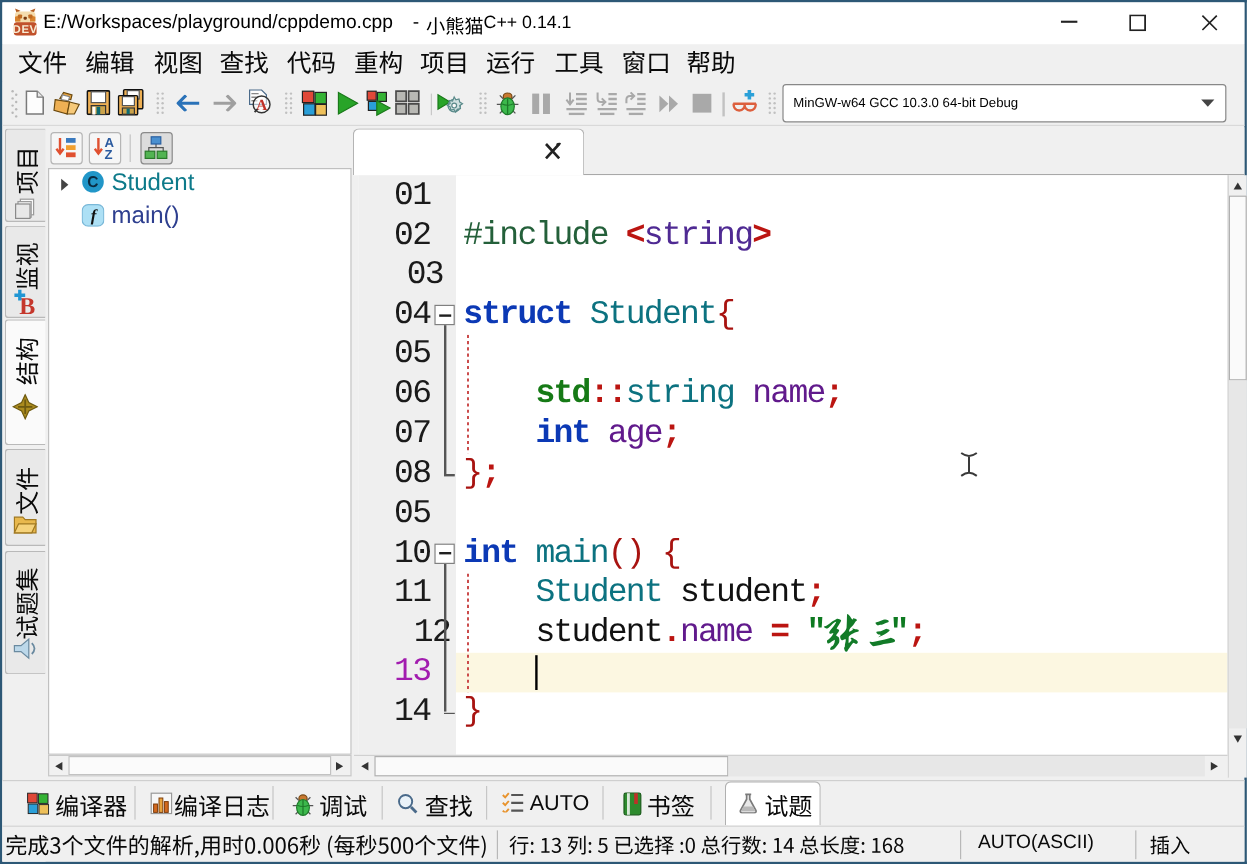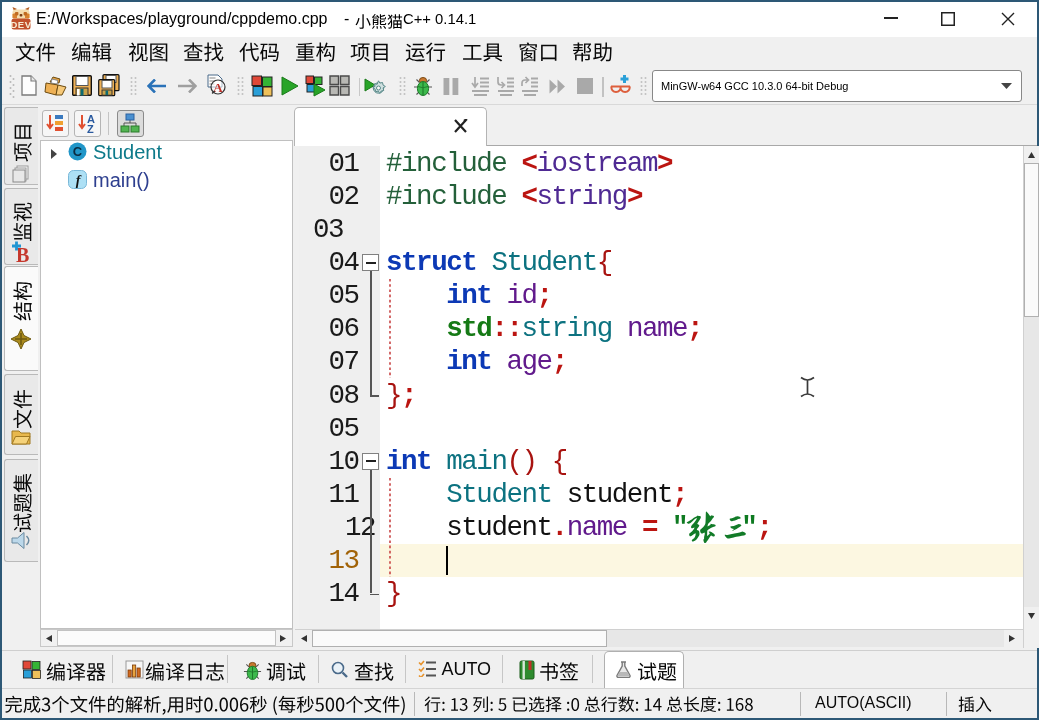--- a/index.html
+++ b/index.html
@@ -399,31 +399,31 @@
 <div class="abs" style="left:294px;top:107px;width:193px;height:39px;background:#fff;border:1px solid #b4b4b4;border-bottom:none;border-radius:5px 5px 0 0"></div>
 <svg class="abs" style="left:453px;top:119px" width="15" height="14" viewBox="0 0 15 14">
       <path d="M2 1 L13 13 M13 1 L2 13" stroke="#222" stroke-width="2.2"></path>
       <path d="M11 2 L14 0" stroke="#222" stroke-width="2.2"></path>
     </svg>
 <div class="abs" style="left:299px;top:146px;width:724px;height:483px;background:#ffffff"></div>
 <div class="abs" style="left:299px;top:146px;width:81px;height:483px;background:#efefef"></div>
 <div class="abs" style="left:380px;top:543.9px;width:643px;height:33.1px;background:#fcf7e1"></div>
 <div class="abs mono" style="left:297.5px;top:146.9px;width:61px;height:33.1px;text-align:right;color:#1a1a1a;display:flex;align-items:center;justify-content:flex-end">01</div>
 <div class="abs mono" style="left:297.5px;top:180.0px;width:61px;height:33.1px;text-align:right;color:#1a1a1a;display:flex;align-items:center;justify-content:flex-end">02</div>
-<div class="abs mono" style="left:282px;top:213.1px;width:61px;height:33.1px;text-align:right;color:#1a1a1a;display:flex;align-items:center;justify-content:flex-end">03</div>
+<div class="abs mono" style="left:308px;top:213.1px;width:61px;height:33.1px;text-align:right;color:#1a1a1a;display:flex;align-items:center;justify-content:flex-end">03</div>
 <div class="abs mono" style="left:297.5px;top:246.1px;width:61px;height:33.1px;text-align:right;color:#1a1a1a;display:flex;align-items:center;justify-content:flex-end">04</div>
 <div class="abs mono" style="left:297.5px;top:279.2px;width:61px;height:33.1px;text-align:right;color:#1a1a1a;display:flex;align-items:center;justify-content:flex-end">05</div>
 <div class="abs mono" style="left:297.5px;top:312.3px;width:61px;height:33.1px;text-align:right;color:#1a1a1a;display:flex;align-items:center;justify-content:flex-end">06</div>
 <div class="abs mono" style="left:297.5px;top:345.4px;width:61px;height:33.1px;text-align:right;color:#1a1a1a;display:flex;align-items:center;justify-content:flex-end">07</div>
 <div class="abs mono" style="left:297.5px;top:378.5px;width:61px;height:33.1px;text-align:right;color:#1a1a1a;display:flex;align-items:center;justify-content:flex-end">08</div>
 <div class="abs mono" style="left:297.5px;top:411.5px;width:61px;height:33.1px;text-align:right;color:#1a1a1a;display:flex;align-items:center;justify-content:flex-end">05</div>
 <div class="abs mono" style="left:297.5px;top:444.6px;width:61px;height:33.1px;text-align:right;color:#1a1a1a;display:flex;align-items:center;justify-content:flex-end">10</div>
 <div class="abs mono" style="left:297.5px;top:477.7px;width:61px;height:33.1px;text-align:right;color:#1a1a1a;display:flex;align-items:center;justify-content:flex-end">11</div>
 <div class="abs mono" style="left:314px;top:510.8px;width:61px;height:33.1px;text-align:right;color:#1a1a1a;display:flex;align-items:center;justify-content:flex-end">12</div>
-<div class="abs mono" style="left:297.5px;top:543.9px;width:61px;height:33.1px;text-align:right;color:#a16207;display:flex;align-items:center;justify-content:flex-end">13</div>
+<div class="abs mono" style="left:297.5px;top:543.9px;width:61px;height:33.1px;text-align:right;color:#a21caf;display:flex;align-items:center;justify-content:flex-end">13</div>
 <div class="abs mono" style="left:297.5px;top:576.9px;width:61px;height:33.1px;text-align:right;color:#1a1a1a;display:flex;align-items:center;justify-content:flex-end">14</div>
 <div class="abs" style="left:362px;top:254.2px;width:17px;height:17px;background:#fff;border:1px solid #808080"></div>
 <div class="abs" style="left:365.5px;top:261.7px;width:10px;height:2px;background:#202020"></div>
 <div class="abs" style="left:362px;top:452.7px;width:17px;height:17px;background:#fff;border:1px solid #808080"></div>
 <div class="abs" style="left:365.5px;top:460.2px;width:10px;height:2px;background:#202020"></div>
 <div class="abs" style="left:370px;top:271.2px;width:1.6px;height:123.8px;background:#555"></div>
 <div class="abs" style="left:370px;top:395.0px;width:9px;height:1.6px;background:#555"></div>
 <div class="abs" style="left:370px;top:469.7px;width:1.6px;height:123.8px;background:#555"></div>
 <div class="abs" style="left:370px;top:593.5px;width:9px;height:1.6px;background:#555"></div>
 <svg class="abs" style="left:389px;top:279.2px" width="2" height="99" viewBox="0 0 2 99">
@@ -431,24 +431,22 @@
     </svg>
 <svg class="abs" style="left:389px;top:477.7px" width="2" height="99" viewBox="0 0 2 99">
       <line x1="1" y1="0" x2="1" y2="99" stroke="#c94444" stroke-width="1.6" stroke-dasharray="2.6,2.6"></line>
     </svg>
 <style>
 .pre{color:#24603a}.kw{color:#0c39b5;font-weight:bold}.cls{color:#0c7280}
 .var{color:#611a8c}.hdr{color:#4f2a93}.std{color:#167a16;font-weight:bold}
 .sym{color:#bb1511;font-weight:bold}.sym2{color:#a81310}.idf{color:#111}
 .str{color:#0e7a21;font-weight:bold}
 </style>
-<div class="abs mono" style="left:386px;top:146.9px;height:33.1px;line-height:33.08px"><span class="pre">#include</span> <span class="sym">&lt;</span><span class="hdr">iostream</span><span class="sym">&gt;</span></div>
 <div class="abs mono" style="left:386px;top:180.0px;height:33.1px;line-height:33.08px"><span class="pre">#include</span> <span class="sym">&lt;</span><span class="hdr">string</span><span class="sym">&gt;</span></div>
 <div class="abs mono" style="left:386px;top:246.1px;height:33.1px;line-height:33.08px"><span class="kw">struct</span> <span class="cls">Student</span><span class="sym2">{</span></div>
-<div class="abs mono" style="left:386px;top:279.2px;height:33.1px;line-height:33.08px">    <span class="kw">int</span> <span class="var">id</span><span class="sym">;</span></div>
 <div class="abs mono" style="left:386px;top:312.3px;height:33.1px;line-height:33.08px">    <span class="std">std</span><span class="sym">::</span><span class="cls">string</span> <span class="var">name</span><span class="sym">;</span></div>
 <div class="abs mono" style="left:386px;top:345.4px;height:33.1px;line-height:33.08px">    <span class="kw">int</span> <span class="var">age</span><span class="sym">;</span></div>
 <div class="abs mono" style="left:386px;top:378.5px;height:33.1px;line-height:33.08px"><span class="sym2">}</span><span class="sym">;</span></div>
 <div class="abs mono" style="left:386px;top:444.6px;height:33.1px;line-height:33.08px"><span class="kw">int</span> <span class="cls">main</span><span class="sym2">()</span> <span class="sym2">{</span></div>
 <div class="abs mono" style="left:386px;top:477.7px;height:33.1px;line-height:33.08px">    <span class="cls">Student</span> <span class="idf">student</span><span class="sym">;</span></div>
 <div class="abs mono" style="left:386px;top:510.8px;height:33.1px;line-height:33.08px">    <span class="idf">student</span><span class="sym">.</span><span class="var">name</span> <span class="sym">=</span> <span class="str">"</span><span style="display:inline-block;width:54.2px"></span><span class="str">"</span><span class="sym">;</span></div>
 <div class="abs" style="left:684px;top:509px">
       <svg width="68.4" height="38.0" viewBox="0 -880 1800 1000" style="">
         <path transform="scale(1,-1)" fill="#127b28" d="M433 633Q414 596 381.0 547.5Q348 499 348.0 492.5Q348 486 375.5 474.5Q403 463 403 448Q403 425 346 363Q320 334 359 324Q383 318 393.0 302.5Q403 287 406 250Q410 209 402.0 186.5Q394 164 359 120Q318 66 297.0 49.5Q276 33 241 24Q204 16 204 44Q204 56 220.5 78.0Q237 100 246 100Q265 100 286.0 144.0Q307 188 307 225V245L277 227Q249 210 212.0 185.5Q175 161 167 161Q153 161 144.5 175.0Q136 189 136 209Q136 226 140.5 233.5Q145 241 167 253Q191 268 220.5 301.0Q250 334 267 368Q279 392 272 393Q267 393 237 383Q217 376 209.5 375.5Q202 375 194 380Q164 406 227 476Q263 515 303.5 574.0Q344 633 338 638Q332 646 296.0 622.0Q260 598 230 563Q202 531 172.0 510.5Q142 490 123 490Q114 490 90.5 507.0Q67 524 67 531Q67 537 88 540Q103 542 156.5 576.5Q210 611 235 633Q249 646 299.0 672.0Q349 698 353.0 704.0Q357 710 371.5 705.5Q386 701 409 695Q440 687 444.5 675.5Q449 664 433 633ZM657 733Q680 688 703 688Q712 688 708 702Q704 713 707.5 714.0Q711 715 733 711Q786 703 786 688Q786 683 790.0 673.0Q794 663 777.0 655.5Q760 648 735.5 604.0Q711 560 676.5 530.5Q642 501 632 477Q627 465 624.0 452.0Q621 439 621.5 430.5Q622 422 626 422Q632 422 668.0 443.0Q704 464 704 469Q704 473 696 481Q683 494 698 494Q709 494 727 487Q756 476 783 476Q810 476 822.5 467.0Q835 458 833 441Q832 431 823.5 426.5Q815 422 786 414Q752 406 706.0 382.0Q660 358 632 335Q617 323 614.0 311.0Q611 299 610 243Q606 168 613 168Q618 168 647.5 199.5Q677 231 677 237Q677 241 662 260Q652 272 651.5 276.5Q651 281 657 285Q666 291 686.0 287.5Q706 284 718 273Q728 265 757 250Q779 240 796.0 221.5Q813 203 813 189Q813 178 801.0 166.0Q789 154 775 154Q760 154 743.0 167.5Q726 181 715.5 181.0Q705 181 663.5 118.0Q622 55 610.5 41.0Q599 27 588.5 5.5Q578 -16 560 -16Q541 -16 533.0 -7.5Q525 1 517 31Q510 57 510.0 65.0Q510 73 519 82Q532 96 528.5 114.0Q525 132 536 174Q542 197 545.0 218.0Q548 239 546.0 251.5Q544 264 540 264Q533 264 511 250Q475 228 452.5 240.5Q430 253 426 296Q424 320 426.5 327.5Q429 335 451 353Q518 409 547 460Q562 486 564.5 509.0Q567 532 571 646Q574 799 577.5 805.5Q581 812 585 812Q591 812 620.0 781.5Q649 751 657 733Z M1576 272Q1617 254 1627.0 232.5Q1637 211 1610 198Q1587 187 1524.0 173.0Q1461 159 1423 156Q1377 153 1345 142Q1319 133 1246.0 119.0Q1173 105 1155 105Q1137 105 1100.0 146.0Q1063 187 1071 200Q1075 207 1096.0 199.5Q1117 192 1170 202L1324 234Q1502 271 1520 283Q1530 290 1537.0 288.0Q1544 286 1576 272ZM1475 476Q1508 463 1510.5 451.5Q1513 440 1484 422Q1455 404 1420.5 379.0Q1386 354 1338.5 334.5Q1291 315 1279.0 304.5Q1267 294 1267.0 300.5Q1267 307 1291.0 326.0Q1315 345 1315.0 351.5Q1315 358 1287.0 358.0Q1259 358 1238.5 378.0Q1218 398 1218 410Q1218 420 1224.0 422.0Q1230 424 1249 425Q1305 427 1390 467Q1434 487 1437.5 487.0Q1441 487 1475 476ZM1483 666Q1495 652 1488.5 638.5Q1482 625 1460 622Q1434 617 1378.5 593.0Q1323 569 1312.5 573.0Q1302 577 1280 566Q1237 544 1210 591Q1198 613 1199.5 618.0Q1201 623 1221 628Q1248 632 1331 666Q1345 671 1369.0 682.0Q1393 693 1413 690Q1451 683 1463.0 678.5Q1475 674 1483 666Z"></path>
       </svg>

